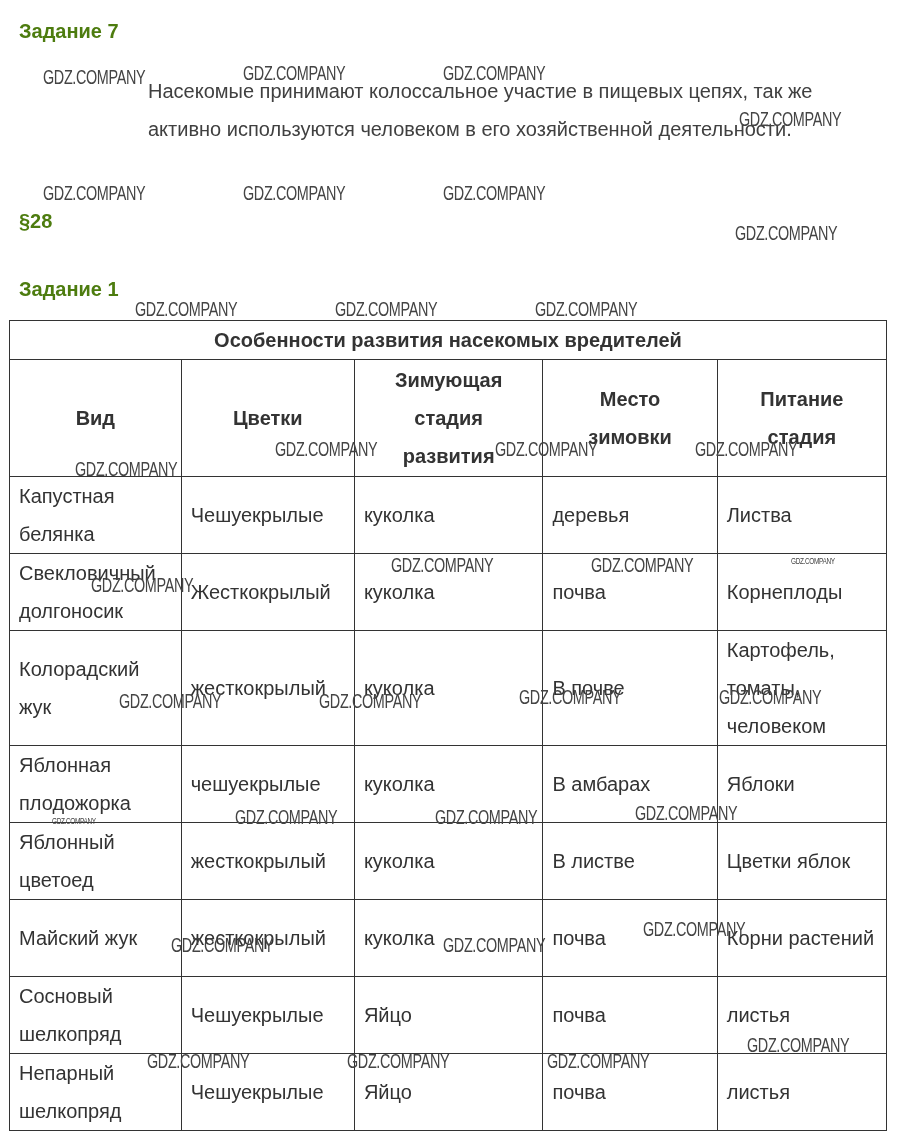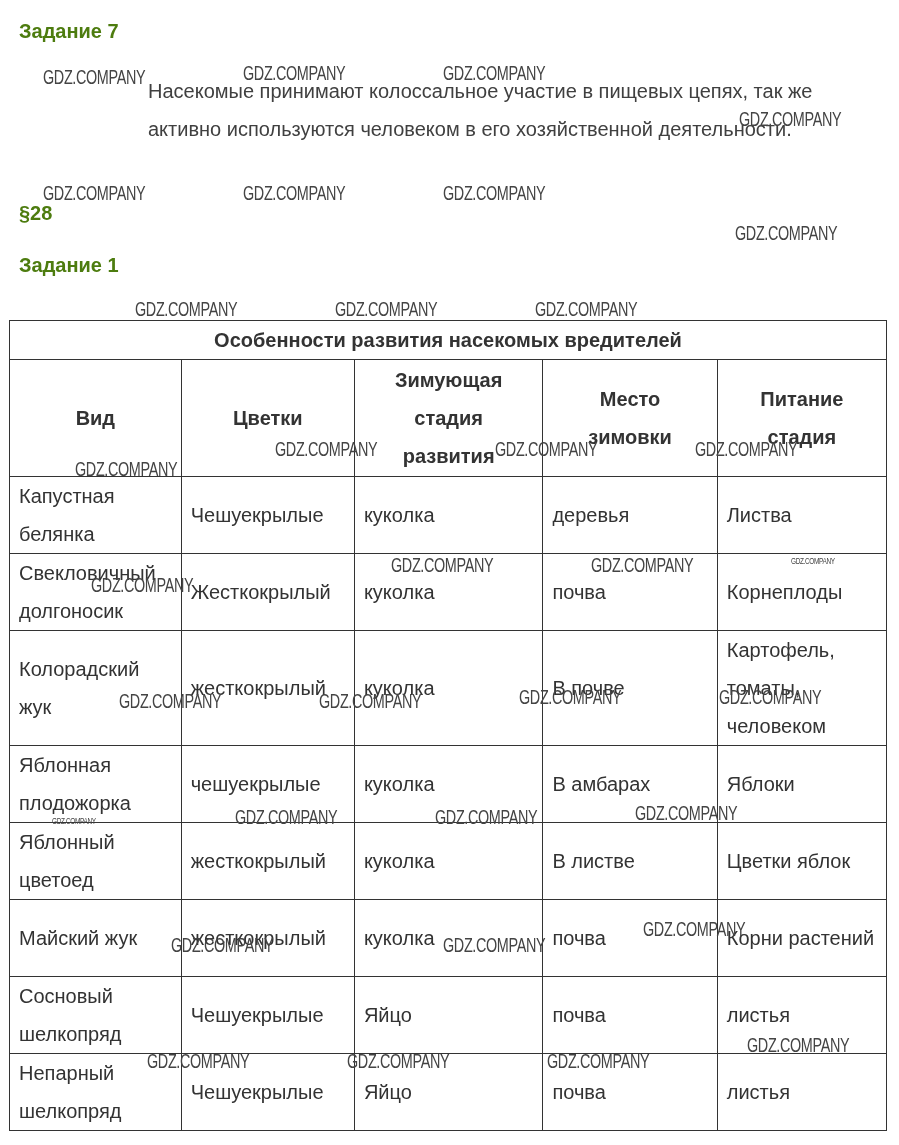--- a/index.html
+++ b/index.html
@@ -23,22 +23,22 @@
     td.c3 { width:158px; }
     td.c4 { width:157px; }
     tr.r2 td { height:76px; }
     tr.r3 td { height:113px; line-height:38px; }
   </style>
 </head>
 <body>
 
 <div class="heading" style="top:20px;">Задание 7</div>
 <div class="para">Насекомые принимают колоссальное участие в пищевых цепях, так же активно используются человеком в его хозяйственной деятельности.</div>
-<div class="heading" style="top:202px;text-align:right;">§28</div>
-<div class="heading" style="top:254px;">Задание 1</div>
+<div class="heading" style="top:210px;text-align:right;">§28</div>
+<div class="heading" style="top:278px;">Задание 1</div>
 
 <table>
   <tbody>
       <tr>
     <td colspan="5" class="title-cell">Особенности развития насекомых вредителей</td>
   </tr>
   <tr class="hdr">
     <th>Вид</th>
     <th>Цветки</th>
     <th style="padding:0 40px;">Зимующая стадия развития</th>

